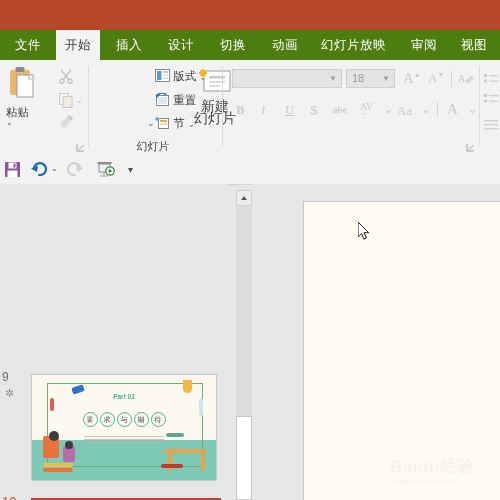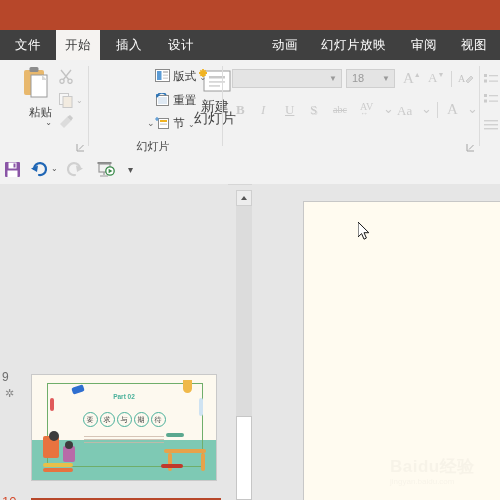--- a/index.html
+++ b/index.html
@@ -5,35 +5,35 @@
   html,body{margin:0;padding:0;}
   body{
     width:500px;height:500px;overflow:hidden;
     font-family:"Liberation Sans","DejaVu Sans",sans-serif;
     background:#e6e6e6;position:relative;
     -webkit-font-smoothing:antialiased;
   }
   
   .titlebar{position:absolute;left:0;top:0;width:500px;height:30px;background:#b7472a;}
   
-  .tabstrip{position:absolute;left:0;top:30px;width:500px;height:30px;background:#404040;}
+  .tabstrip{position:absolute;left:0;top:30px;width:500px;height:30px;background:#4d7c0f;}
   .tab{position:absolute;top:0;height:30px;line-height:30px;color:#fff;font-size:12.5px;
        padding:0 9px;white-space:nowrap;letter-spacing:.5px;}
   .tab.active{background:#f5f3f1;color:#3b3b3b;}
   
   .ribbon{position:absolute;left:0;top:60px;width:500px;height:96px;background:#f2f2f2;
           border-bottom:1px solid #d4d4d4;}
   .grp{position:absolute;top:0;height:96px;}
   .grp-label{position:absolute;bottom:2px;width:100%;text-align:center;font-size:11px;color:#444;}
   .grp-sep{position:absolute;top:6px;width:1px;height:80px;background:#dcdcdc;}
   .dlg{position:absolute;bottom:4px;right:3px;width:9px;height:9px;opacity:.55;}
   .dlg svg{display:block;}
   .dim{opacity:.38;}
   
-  .paste-btn{position:absolute;left:6px;top:6px;width:46px;text-align:right;}
+  .paste-btn{position:absolute;left:6px;top:6px;width:46px;text-align:left;}
   .paste-label{font-size:11.5px;color:#444;margin-top:1px;}
   .caret{font-size:8px;color:#555;line-height:6px;}
   .mini-ico{position:absolute;}
   
   .nslide{position:absolute;left:100px;top:6px;width:52px;text-align:center;}
   .nslide-label{font-size:14px;color:#444;line-height:12px;}
   .sld-item{position:absolute;font-size:11.5px;color:#3a3a3a;white-space:nowrap;}
   
   .fbox{position:absolute;background:#e4e4e4;border:1px solid #cfcfcf;box-sizing:border-box;}
   .fbox .v{position:absolute;left:5px;top:2px;font-size:11px;color:#9a9a9a;}
@@ -78,20 +78,21 @@
 </head>
 <body>
 
 <div class="titlebar"></div>
 
 <div class="tabstrip">
   <div class="tab" style="left:6px">文件</div>
   <div class="tab active" style="left:56px">开始</div>
   <div class="tab" style="left:107px">插入</div>
   <div class="tab" style="left:159px">设计</div>
+  <div class="tab" style="left:211px">切换</div>
   <div class="tab" style="left:312px">幻灯片放映</div>
   <div class="tab" style="left:263px">动画</div>
   <div class="tab" style="left:402px">审阅</div>
   <div class="tab" style="left:452px">视图</div>
 </div>
 
 <div class="ribbon">
 
   <div class="grp" style="left:0;width:88px">
     <div class="paste-btn">

